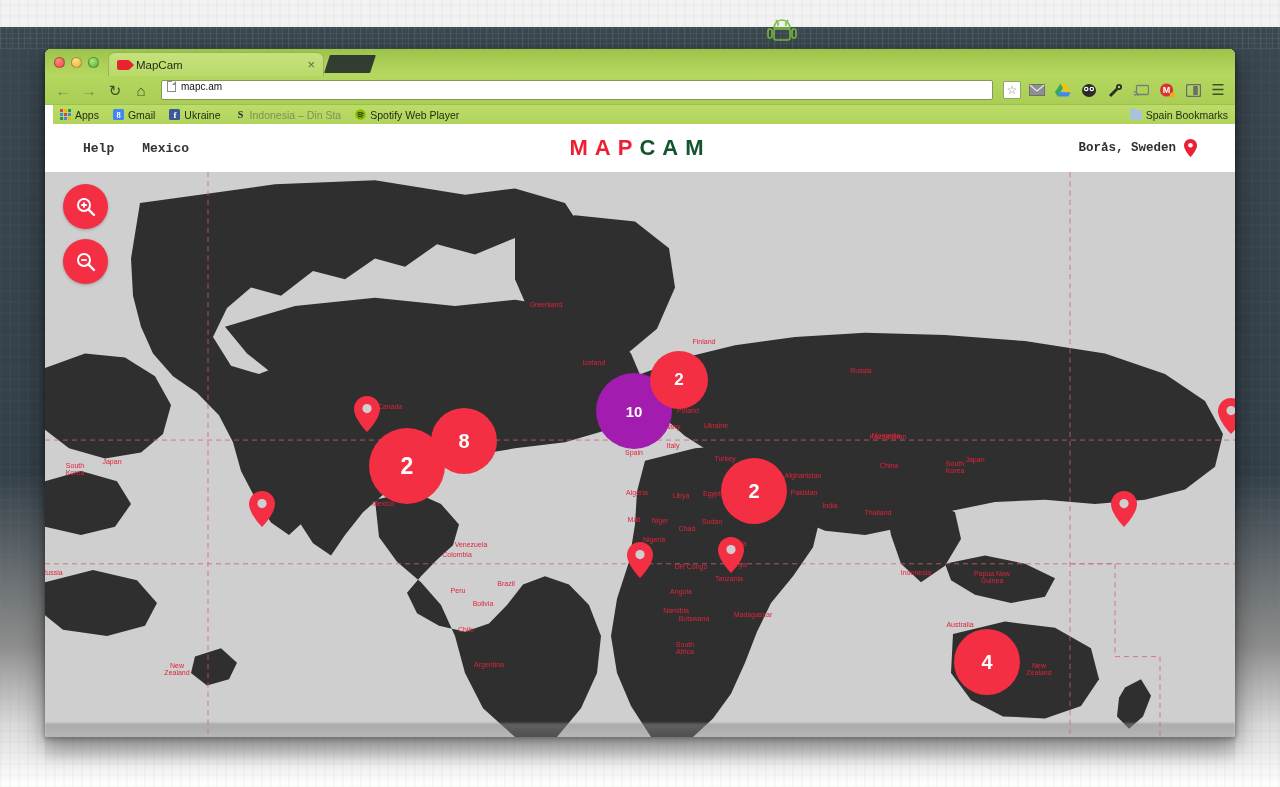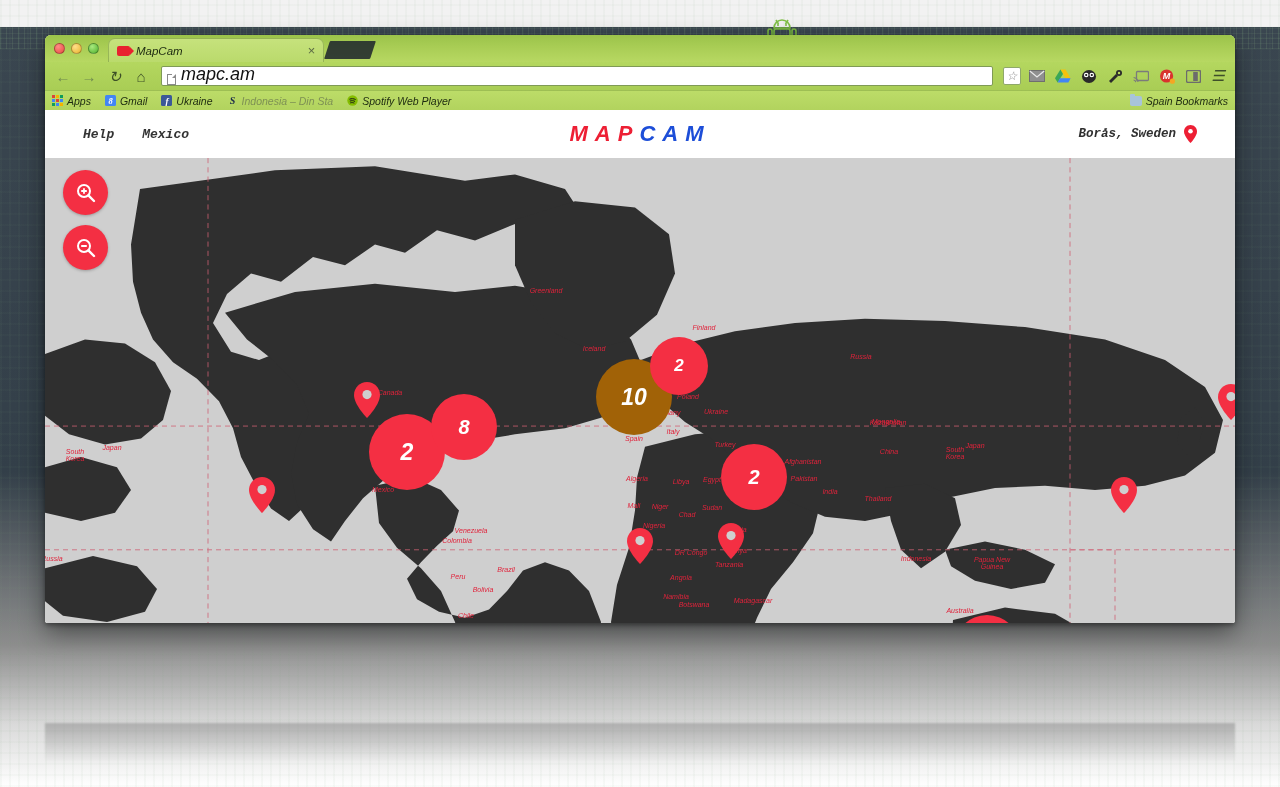--- a/index.html
+++ b/index.html
@@ -29,27 +29,26 @@
     opacity:.9;
   }
   .android-robot {
     position:absolute; left: 764px; top: 16px; width: 36px; height: 26px;
     opacity:.95;
   }
 
   
   #window {
     position: absolute;
-    left: 45px; top: 35px;
-    width: 1190px; height: 588px;
+    left: 45px; top: 49px;
+    width: 1190px; height: 688px;
     border-radius: 6px 6px 3px 3px;
     box-shadow: 0 10px 26px rgba(0,0,0,.45), 0 2px 5px rgba(0,0,0,.4);
     overflow: hidden;
     background: #fff;
-    font-style: italic;
   }
 
   
   .tabstrip {
     position: relative;
     height: 27px;
     background: linear-gradient(180deg,#9bc34a 0%,#a9cd55 45%,#b7d862 100%);
     background-color: #a7cb54;
   }
   .traffic {
@@ -96,41 +95,41 @@
     border-bottom: 1px solid rgba(90,120,50,.25);
   }
   .navbtn {
     width: 20px; height: 20px; display:flex; align-items:center; justify-content:center;
     color:#6f8a4e; font-size: 15px; line-height:1; flex:0 0 auto;
   }
   .navbtn.active { color:#3c4f27; }
   .omnibox {
     flex: 1 1 auto; height: 20px; margin: 0 4px;
     background:#fff; border:1px solid #7f9a56; border-radius: 2px;
-    display:flex; align-items:flex-end; padding: 0 5px; gap: 5px;
-    font-size: 18px; color:#111;
+    display:flex; align-items:flex-start; padding: 0 5px; gap: 5px;
+    font-size: 10px; color:#111;
   }
   .page-icon {
     width: 9px; height: 11px; border:1px solid #8a8a8a; background:#fff; flex:0 0 auto; position:relative;
   }
   .page-icon::after{content:"";position:absolute;right:-1px;top:-1px;border-left:4px solid #fff;border-bottom:4px solid #8a8a8a;}
   .omnibox .url { flex:1 1 auto; }
   .star {
     width: 18px; height: 18px; background:#fff; border:1px solid #8fa86a; border-radius:2px;
     display:flex;align-items:center;justify-content:center;color:#8a8a8a;font-size:12px;flex:0 0 auto;
   }
   .ext { width: 20px; height: 20px; display:flex;align-items:center;justify-content:center;flex:0 0 auto; }
   .menu-btn { color:#3e4f2a; font-size: 15px; width:18px; text-align:center; }
 
   
   .bookmarks {
     height: 19px;
     background: linear-gradient(180deg,#bcdc68 0%,#b2d35e 100%);
     display:flex; align-items:center; padding: 0 7px; gap: 14px;
-    font-size: 10.5px; color:#1d2a10; position:relative;
+    font-size: 10.5px; color:#1d2a10; position:relative;margin-left:8px;
   }
   .bm { display:flex; align-items:center; gap:4px; white-space:nowrap; }
   .bm-label.dim { color:#7e9154; }
   .bm-ico { width:11px;height:11px;flex:0 0 auto;display:block;border-radius:1px; }
   .apps-ico {
     display:grid; grid-template-columns: repeat(3,3px); grid-template-rows: repeat(3,3px); gap:1px;
   }
   .apps-ico i { display:block; width:3px;height:3px; }
   .bm-right { position:absolute; right: 7px; top:0; height:19px; display:flex; align-items:center; gap:4px; }
   .folder-ico { width:12px;height:10px;background:#a8c4da;border-radius:1px 2px 2px 2px; position:relative; }
@@ -143,21 +142,21 @@
     height: 48px; background:#fff; display:flex; align-items:center;
     padding: 0 38px; position:relative; z-index:3;
   }
   .appnav { display:flex; gap: 28px; font-family:"Liberation Mono", monospace; font-size: 13px; font-weight:bold; color:#333; }
   .logo {
     position:absolute; left:0; right:0; text-align:center;
     font-family:"Liberation Sans", sans-serif; font-weight:bold;
     font-size: 22px; letter-spacing: 7px; pointer-events:none;
   }
   .logo .m { color:#ed1f34; }
-  .logo .c { color:#1d4ed8;text-align:right; }
+  .logo .c { color:#14532d;text-align:right; }
   .loc {
     margin-left:auto; display:flex; align-items:center; gap:8px;
     font-family:"Liberation Mono", monospace; font-size: 12.5px; font-weight:bold; color:#2f2f2f;
   }
   .pin-small { width: 13px; height: 18px; display:block; }
 
   
   .map {
     position:relative; height: calc(100% - 48px);
     background: #cfcfcf; overflow:hidden;
@@ -526,21 +525,21 @@
             <svg class="pin" viewBox="0 0 26 36" width="26" height="36" style="left: 1186px; top: 262px;">
               <path d="M13 0C5.8 0 0 5.8 0 13c0 9.8 13 23 13 23s13-13.2 13-23C26 5.8 20.2 0 13 0z" fill="#f42f43"></path>
               <circle cx="13" cy="12.6" r="4.6" fill="#cfcfcf"></circle>
             </svg>
             <div class="marker" style="width: 76px; height: 76px; left: 362px; top: 294px; background: rgb(244, 47, 67); font-size: 23px;">
               <span>2</span>
             </div>
             <div class="marker" style="width: 66px; height: 66px; left: 419px; top: 269px; background: rgb(244, 47, 67); font-size: 20px;">
               <span>8</span>
             </div>
-            <div class="marker" style="width: 76px; height: 76px; left: 589px; top: 239px; background: #a16207; font-size: 23px;">
+            <div class="marker" style="width: 76px; height: 76px; left: 589px; top: 239px; background: #a21caf; font-size: 15px;">
               <span>10</span>
             </div>
             <div class="marker" style="width: 58px; height: 58px; left: 634px; top: 208px; background: rgb(244, 47, 67); font-size: 17px;">
               <span>2</span>
             </div>
             <div class="marker" style="width: 66px; height: 66px; left: 709px; top: 319px; background: rgb(244, 47, 67); font-size: 20px;">
               <span>2</span>
             </div>
             <div class="marker" style="width: 66px; height: 66px; left: 942px; top: 490px; background: rgb(244, 47, 67); font-size: 20px;">
               <span>4</span>

